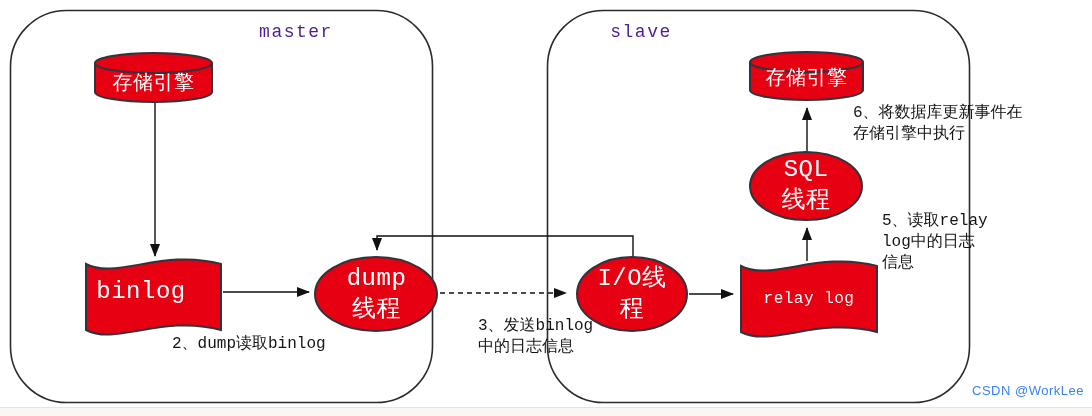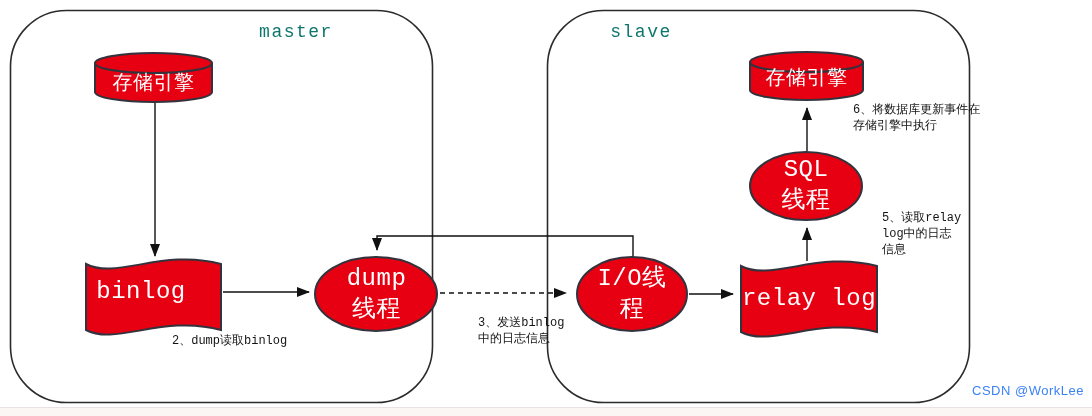--- a/index.html
+++ b/index.html
@@ -5,22 +5,22 @@
   html,body{margin:0;padding:0;background:#fff;}
   .canvas{
     position:relative;width:1092px;height:416px;background:#ffffff;overflow:hidden;
     font-family:"Liberation Mono","DejaVu Sans Mono",monospace;
   }
   .diagram-svg{position:absolute;left:0;top:0;}
   .overlay{position:absolute;display:flex;align-items:center;justify-content:center;
     text-align:center;white-space:pre-line;pointer-events:none;}
   .node-label{color:#ffffff;font-size:24px;line-height:1.3;letter-spacing:0.5px;}
   .cyl-label{font-size:20px;}
-  .box-label{color:#0f766e;font-size:18px;letter-spacing:1.5px;}
-  .anno{position:absolute;color:#141414;font-size:12px;line-height:1.32;
+  .box-label{color:#4c1d95;font-size:18px;letter-spacing:1.5px;}
+  .anno{position:absolute;color:#141414;font-size:16px;line-height:1.32;
     white-space:pre-line;pointer-events:none;}
   .watermark{position:absolute;right:8px;top:383px;color:#3b82f6;font-size:13px;
     font-family:"Liberation Sans",sans-serif;letter-spacing:0.5px;}
   .bottom-strip{position:absolute;left:0;top:407px;width:1092px;height:9px;
     background:#fbf5f4;border-top:1px solid #eae1e1;}
 </style>
 </head>
 <body>
 
 <div class="canvas">
@@ -66,21 +66,21 @@
 
   <div class="overlay box-label" style="left:256px;top:21px;width:80px;height:22px;">master</div>
   <div class="overlay box-label" style="left:606px;top:21px;width:70px;height:22px;">slave</div>
 
   <div class="overlay node-label cyl-label" style="left:95px;top:66px;width:117px;height:36px;">存储引擎</div>
   <div class="overlay node-label" style="left:86px;top:262px;width:110px;height:60px;">binlog</div>
   <div class="overlay node-label" style="left:315px;top:257px;width:123px;height:74px;">dump
 线程</div>
   <div class="overlay node-label" style="left:577px;top:257px;width:110px;height:74px;text-align:center;">I/O线
 程</div>
-  <div class="overlay node-label" style="left:741px;top:266px;width:136px;height:66px;font-size:24px;">relay log</div>
+  <div class="overlay node-label" style="left:741px;top:266px;width:136px;height:66px;font-size:16px;">relay log</div>
   <div class="overlay node-label" style="left:750px;top:150px;width:112px;height:70px;">SQL
 线程</div>
   <div class="overlay node-label cyl-label" style="left:750px;top:62px;width:113px;height:34px;">存储引擎</div>
 
   <div class="anno" style="left:172px;top:334px;">2、dump读取binlog</div>
   <div class="anno" style="left:450px;top:316px;margin-left:28px;">3、发送binlog
 中的日志信息</div>
   <div class="anno" style="left:882px;top:211px;">5、读取relay
 log中的日志
 信息</div>

